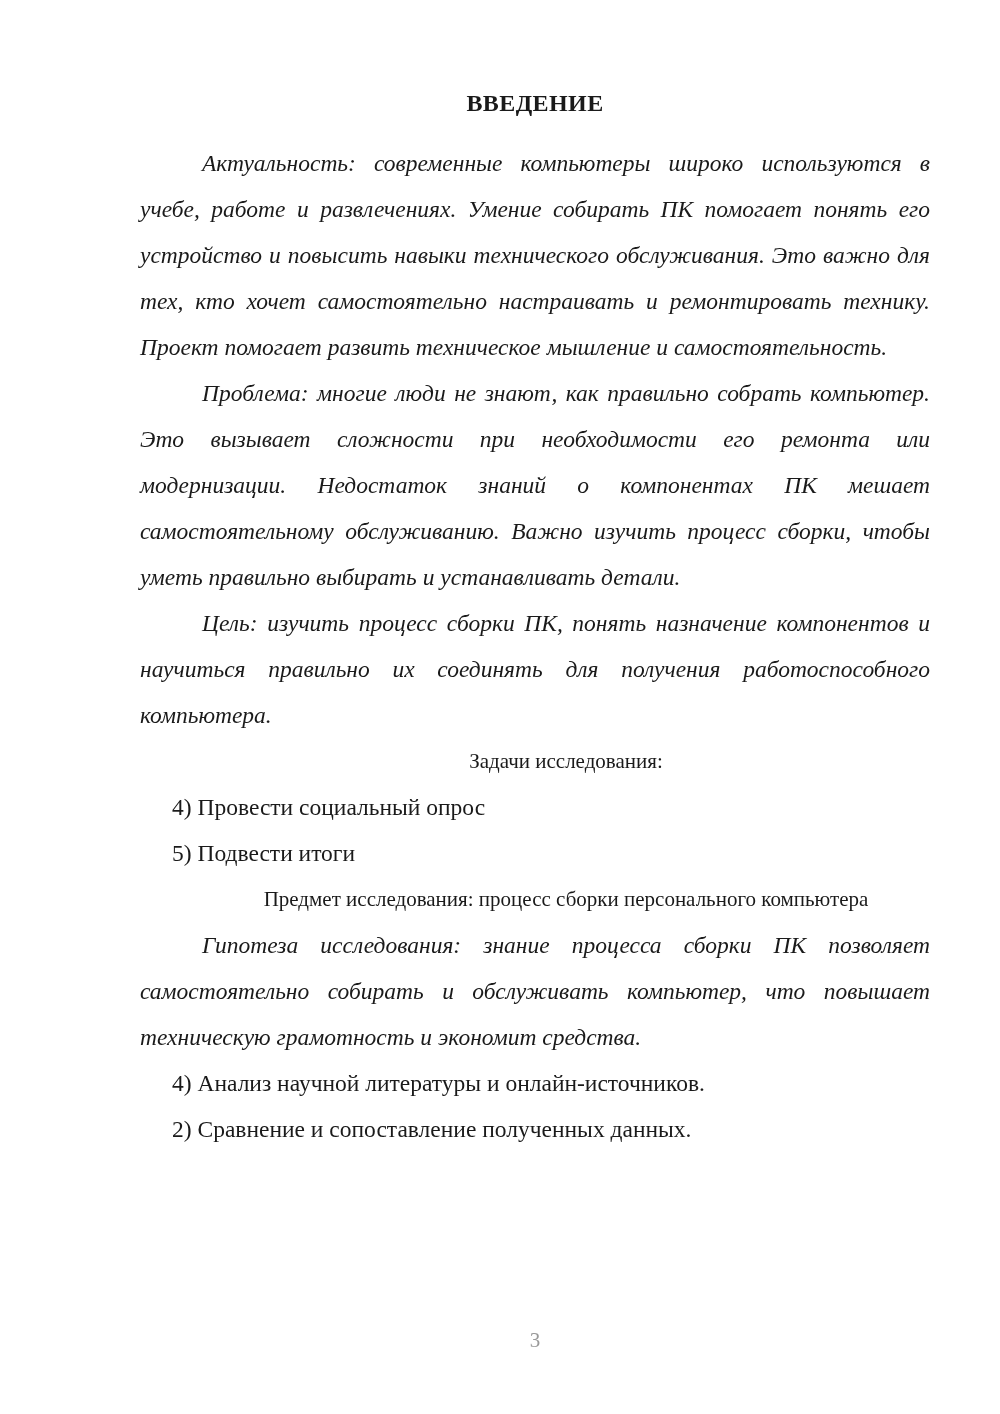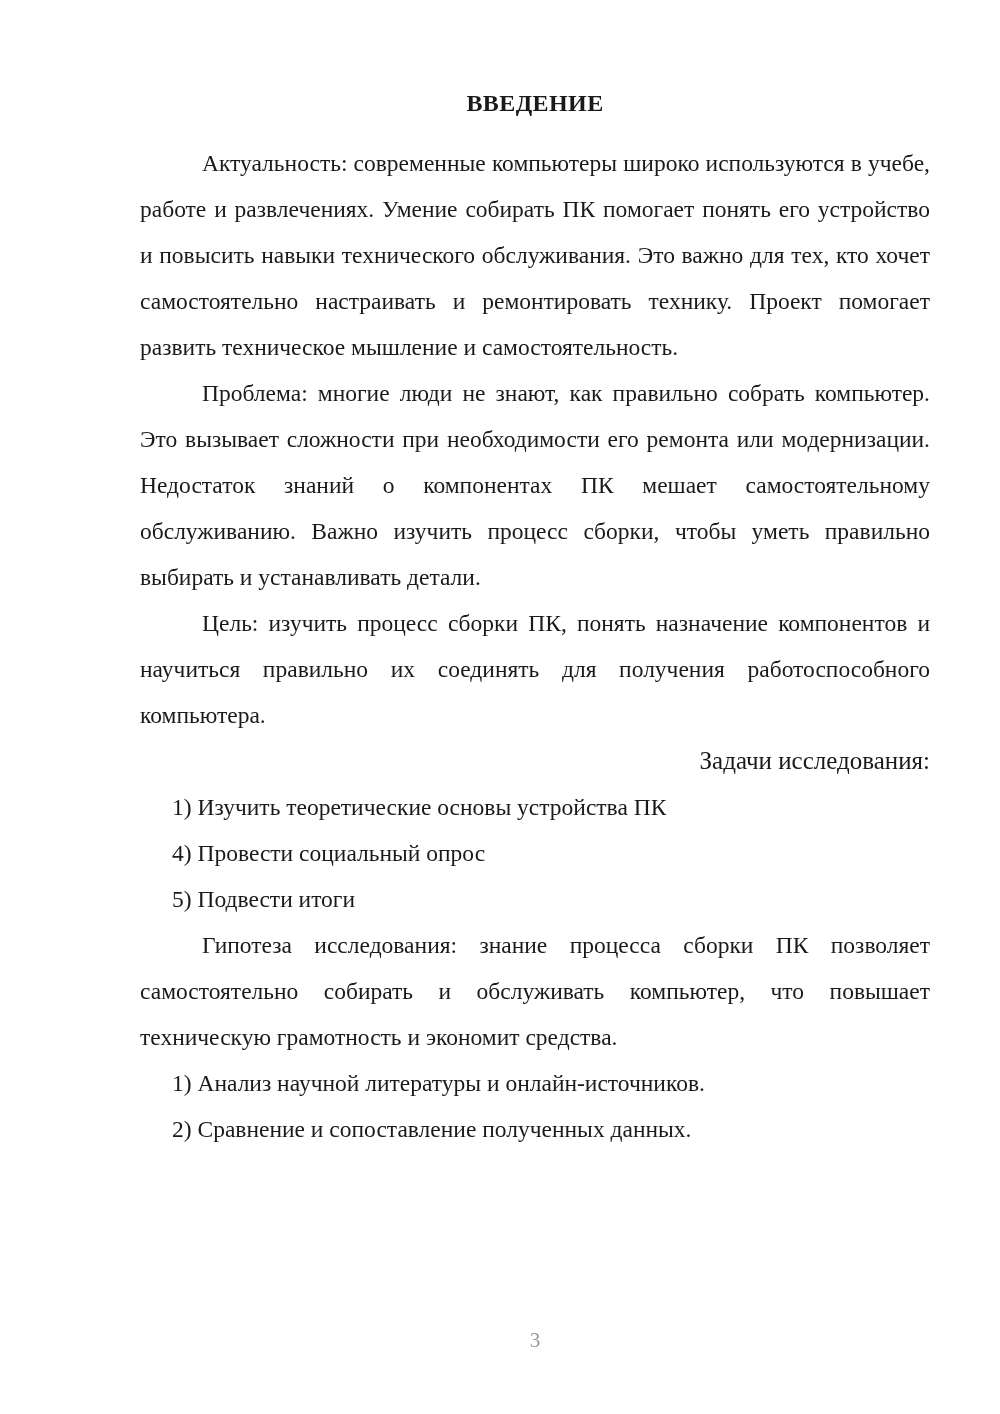--- a/index.html
+++ b/index.html
@@ -40,25 +40,26 @@
     line-height: 30px;
   }
   p.para {
     font-size: 23.5px;
     line-height: 46px;
     text-align: justify;
     text-justify: inter-word;
     margin: 0 0 0 0;
     text-indent: 62px;
     hyphens: none;
+    font-style: italic;
   }
   p.lead {
-    font-size: 25px;
+    font-size: 21px;
     line-height: 46px;
-    text-align: right;
+    text-align: center;
     margin: 0;
     text-indent: 62px;
   }
   p.listitem {
     font-size: 23.5px;
     line-height: 46px;
     text-align: left;
     margin: 0;
     text-indent: 32px;
   }
@@ -83,29 +84,29 @@
     <h1 class="doc-title">ВВЕДЕНИЕ</h1>
 
     <p class="para">Актуальность: современные компьютеры широко используются в учебе, работе и развлечениях. Умение собирать ПК помогает понять его устройство и повысить навыки технического обслуживания. Это важно для тех, кто хочет самостоятельно настраивать и ремонтировать технику. Проект помогает развить техническое мышление и самостоятельность.</p>
 
     <p class="para">Проблема: многие люди не знают, как правильно собрать компьютер. Это вызывает сложности при необходимости его ремонта или модернизации. Недостаток знаний о компонентах ПК мешает самостоятельному обслуживанию. Важно изучить процесс сборки, чтобы уметь правильно выбирать и устанавливать детали.</p>
 
     <p class="para">Цель: изучить процесс сборки ПК, понять назначение компонентов и научиться правильно их соединять для получения работоспособного компьютера.</p>
 
     <p class="lead">Задачи исследования:</p>
 
-    <p class="listitem">1) Изучить теоретические основы устройства ПК</p>
     <p class="listitem">4) Провести социальный опрос</p>
     <p class="listitem">5) Подвести итоги</p>
 
 
+    <p class="lead">Предмет исследования: процесс сборки персонального компьютера</p>
 
     <p class="para">Гипотеза исследования: знание процесса сборки ПК позволяет самостоятельно собирать и обслуживать компьютер, что повышает техническую грамотность и экономит средства.</p>
 
 
-    <p class="listitem">1) Анализ научной литературы и онлайн-источников.</p>
+    <p class="listitem">4) Анализ научной литературы и онлайн-источников.</p>
     <p class="listitem">2) Сравнение и сопоставление полученных данных.</p>
 
   </div>
 
   <div class="page-number">3</div>
 
 </div>
 
 </body></html>

